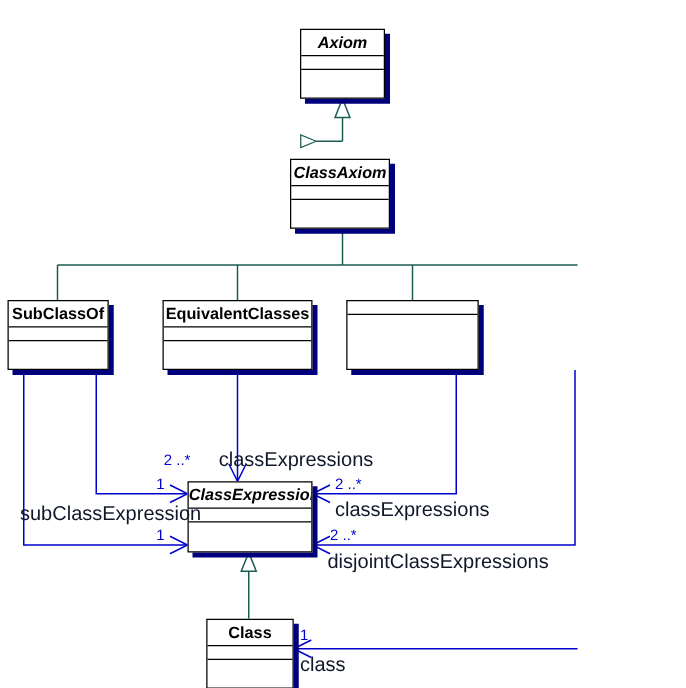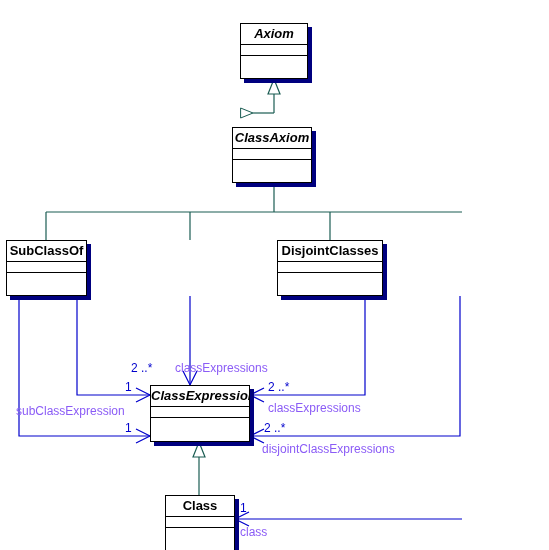--- a/index.html
+++ b/index.html
@@ -50,22 +50,22 @@
     box-sizing: border-box;
     height: 11px;
     border-bottom: 1px solid #000000;
   }
   .uml-ops {
     box-sizing: border-box;
     height: 23px;
   }
   .edge-label {
     position: absolute;
-    font-size: 12px;
-    color: #8b5cf6;
+    font-size: 16px;
+    color: #0f172a;
     white-space: nowrap;
     line-height: 13px;
     z-index: 6;
   }
   .mult-label {
     position: absolute;
     font-size: 12px;
     color: #0000cc;
     white-space: nowrap;
     line-height: 13px;
@@ -133,23 +133,27 @@
     <div class="uml-attrs"></div>
     <div class="uml-ops"></div>
   </div>
 
   <div class="uml-class" style="left:6px; top:228px; width:81px; height:56px;">
     <div class="uml-name">SubClassOf</div>
     <div class="uml-attrs"></div>
     <div class="uml-ops"></div>
   </div>
 
+  <div class="uml-class" style="left:130px; top:228px; width:120px; height:56px;">
+    <div class="uml-name">EquivalentClasses</div>
+    <div class="uml-attrs"></div>
+    <div class="uml-ops"></div>
+  </div>
 
   <div class="uml-class" style="left:277px; top:228px; width:106px; height:56px;">
-    <div class="uml-name">DisjointClasses</div>
     <div class="uml-attrs"></div>
     <div class="uml-ops"></div>
   </div>
 
 
   <div class="uml-class abstract" style="left:150px; top:373px; width:100px; height:57px;">
     <div class="uml-name">ClassExpression</div>
     <div class="uml-attrs"></div>
     <div class="uml-ops"></div>
   </div>

